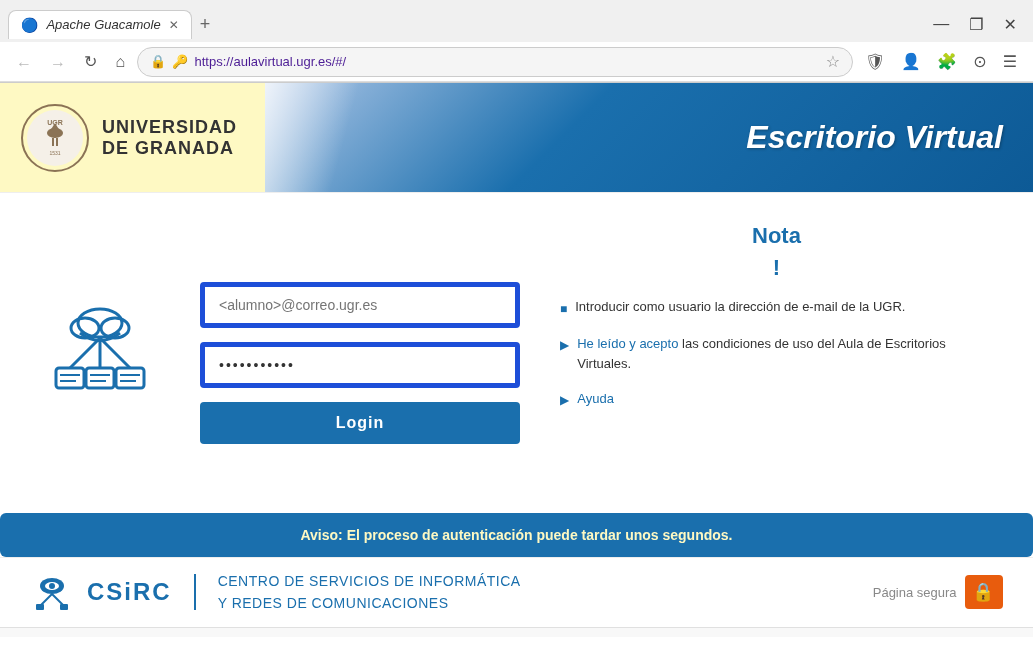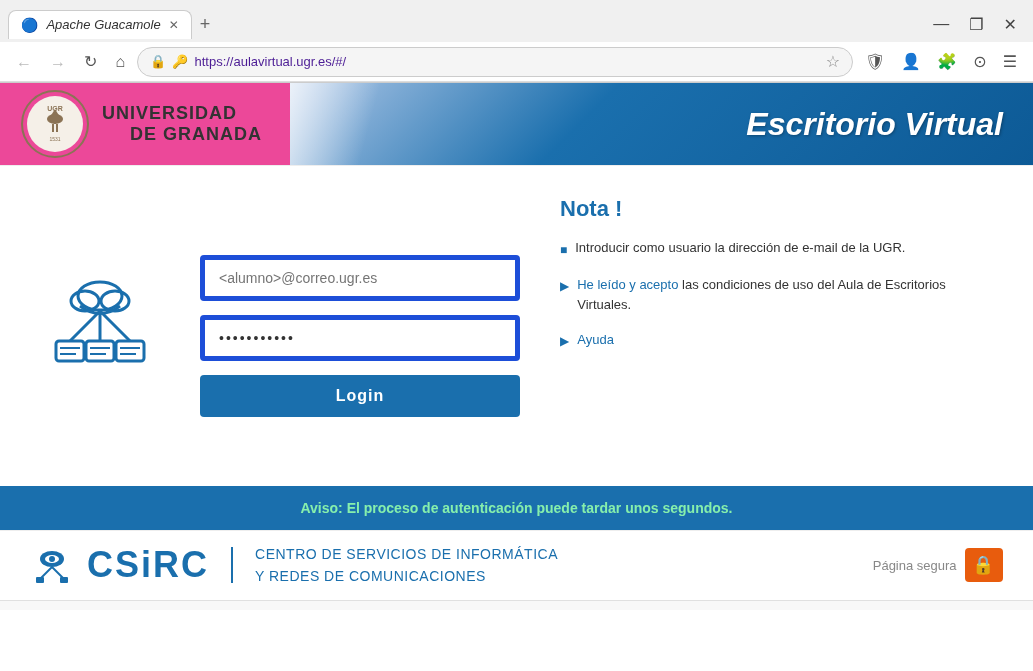--- a/index.html
+++ b/index.html
@@ -23,60 +23,60 @@
     .address-bar-container { flex: 1; display: flex; align-items: center; background: #f5f5f5; border: 1px solid #ccc; border-radius: 20px; padding: 4px 12px; gap: 6px; height: 30px; }
     .address-bar-security { color: #555; font-size: 13px; }
     .address-bar-input { flex: 1; border: none; background: transparent; font-size: 13px; color: #4c1d95; outline: none; }
     .toolbar-icons { display: flex; align-items: center; gap: 4px; }
     .toolbar-icon-btn { background: none; border: none; font-size: 16px; color: #555; cursor: pointer; padding: 4px 6px; }
 
     
     .page-content { background: #fff; width: 100%; height: calc(671px - 82px); overflow: hidden; }
 
     
-    .header { display: flex; align-items: stretch; height: 83px; background: #ec4899; border-bottom: 1px solid #eee; }
+    .header { display: flex; align-items: stretch; height: 110px; background: #fef9c3; border-bottom: 1px solid #eee; }
     .header-logo { display: flex; align-items: center; padding: 10px 20px; gap: 12px; flex: 0 0 auto; }
     .logo-emblem { width: 70px; height: 70px; }
     .logo-text-block { display: flex; flex-direction: column; justify-content: center; }
     .logo-text-universidad { font-size: 18px; font-weight: bold; color: #333; letter-spacing: 1px; }
-    .logo-text-granada { font-size: 18px; font-weight: bold; color: #333; letter-spacing: 1px; margin-left: 28px; }
+    .logo-text-granada { font-size: 18px; font-weight: bold; color: #333; letter-spacing: 1px; }
     .header-banner { flex: 1; background: linear-gradient(135deg, #b0c8e8 0%, #1a6fad 40%, #0d5a96 100%); display: flex; align-items: center; justify-content: flex-end; padding-right: 30px; position: relative; overflow: hidden; margin-left: 8px; }
     .header-banner::before { content: ''; position: absolute; left: -40px; top: 0; width: 120px; height: 100%; background: linear-gradient(to right, #fff 0%, rgba(255,255,255,0) 100%); transform: skewX(-15deg); }
     .banner-title { font-size: 32px; font-style: italic; font-weight: bold; color: #fff; text-shadow: 1px 1px 3px rgba(0,0,0,0.3); }
 
     
     .main-area { display: flex; padding: 20px; gap: 20px; background: #fff; min-height: 320px; }
 
     
     .main-left { flex: 0 0 160px; display: flex; align-items: center; justify-content: center; }
     .guac-icon { width: 120px; height: 120px; }
 
     
     .main-center { flex: 0 0 320px; display: flex; flex-direction: column; justify-content: center; gap: 14px; padding-top: 20px; }
     .form-input { width: 100%; padding: 10px 14px; border: 5px solid #1d4ed8; border-radius: 4px; font-size: 14px; color: #333; outline: none; }
     .form-input.password { letter-spacing: 2px; }
     .login-btn { width: 100%; padding: 12px; background: #1a6fad; color: #fff; border: none; border-radius: 4px; font-size: 16px; font-weight: bold; cursor: pointer; letter-spacing: 1px; }
 
     
     .main-right { flex: 1; padding: 10px 20px; }
-    .nota-header { display: flex; align-items: center; gap: 6px; margin-bottom: 16px; }
+    .nota-header { display: flex; align-items: center; gap: 6px; margin-bottom: 16px; flex-direction: column; }
     .nota-title { font-size: 22px; font-weight: bold; color: #1a6fad; }
     .nota-exclaim { font-size: 22px; font-weight: bold; color: #1a6fad; }
     .nota-item { display: flex; align-items: flex-start; gap: 8px; margin-bottom: 16px; font-size: 13px; color: #333; line-height: 1.5; }
     .nota-bullet { color: #1a6fad; font-size: 12px; margin-top: 3px; flex-shrink: 0; }
     .nota-arrow { color: #1a6fad; font-size: 12px; margin-top: 2px; flex-shrink: 0; }
     .nota-link { color: #1a6fad; text-decoration: none; cursor: pointer; }
 
     
-    .info-bar { background: #1a6fad; color: #86efac; text-align: center; padding: 14px; font-size: 14px; font-weight: bold; }
+    .info-bar { background: #1a6fad; color: #fef9c3; text-align: center; padding: 14px; font-size: 14px; font-weight: bold; border-radius: 6px; }
 
     
     .footer { background: #fff; display: flex; align-items: center; justify-content: space-between; padding: 12px 30px; border-top: 1px solid #eee; }
     .footer-left { display: flex; align-items: center; gap: 12px; }
-    .csirc-logo-text { font-size: 36px; font-weight: bold; color: #1a6fad; letter-spacing: 2px; }
+    .csirc-logo-text { font-size: 24px; font-weight: bold; color: #1a6fad; letter-spacing: 2px; }
     .csirc-divider { width: 2px; height: 36px; background: #1a6fad; margin: 0 10px; }
     .csirc-description { font-size: 14px; color: #1a6fad; text-transform: uppercase; letter-spacing: 0.5px; line-height: 1.6; }
     .footer-right { display: flex; align-items: center; gap: 8px; }
     .pagina-segura-text { font-size: 13px; color: #888; text-align: right; }
     .lock-icon-box { background: #e85c0d; color: #fff; padding: 6px 8px; border-radius: 4px; font-size: 18px; }
 
     
     .scrollbar-area { background: #f8f8f8; height: 10px; border-top: 1px solid #e0e0e0; }
   </style>
 </head>

